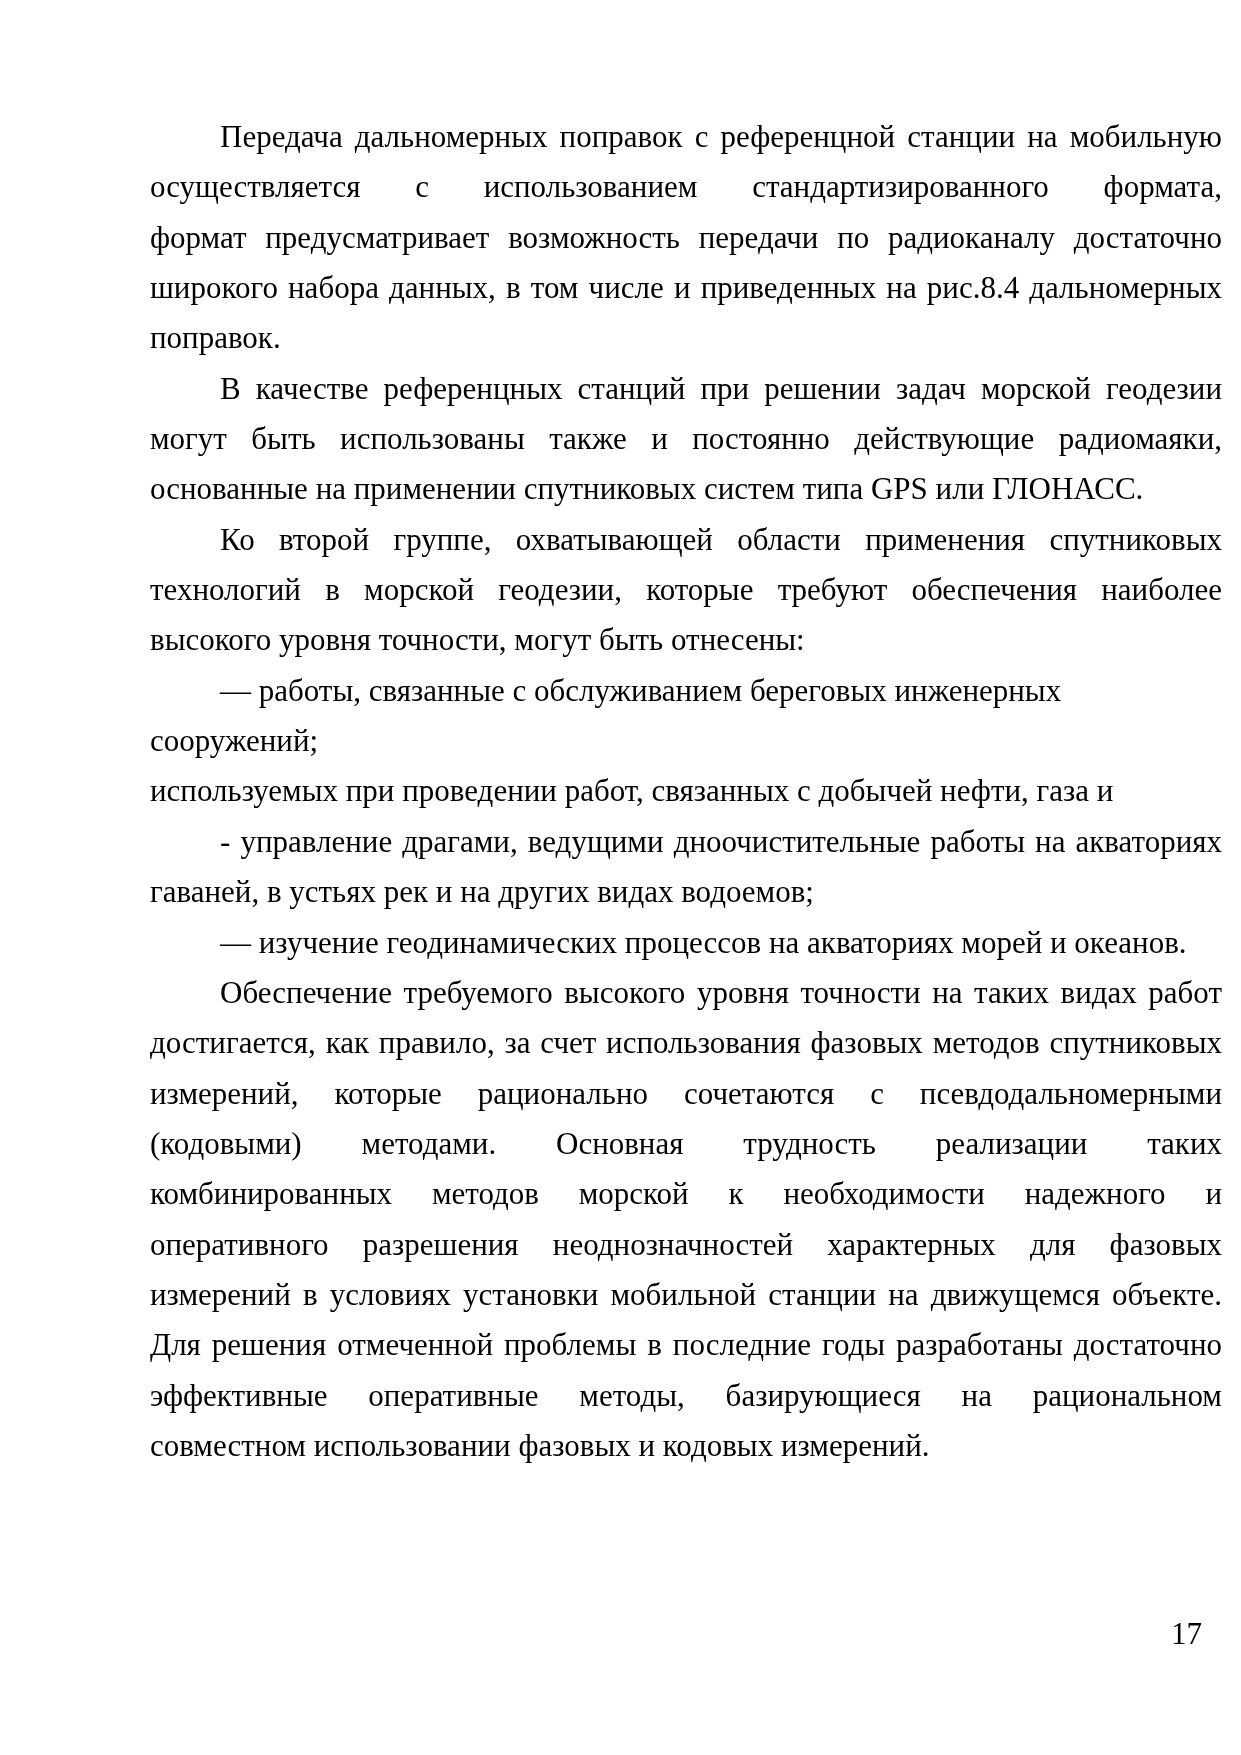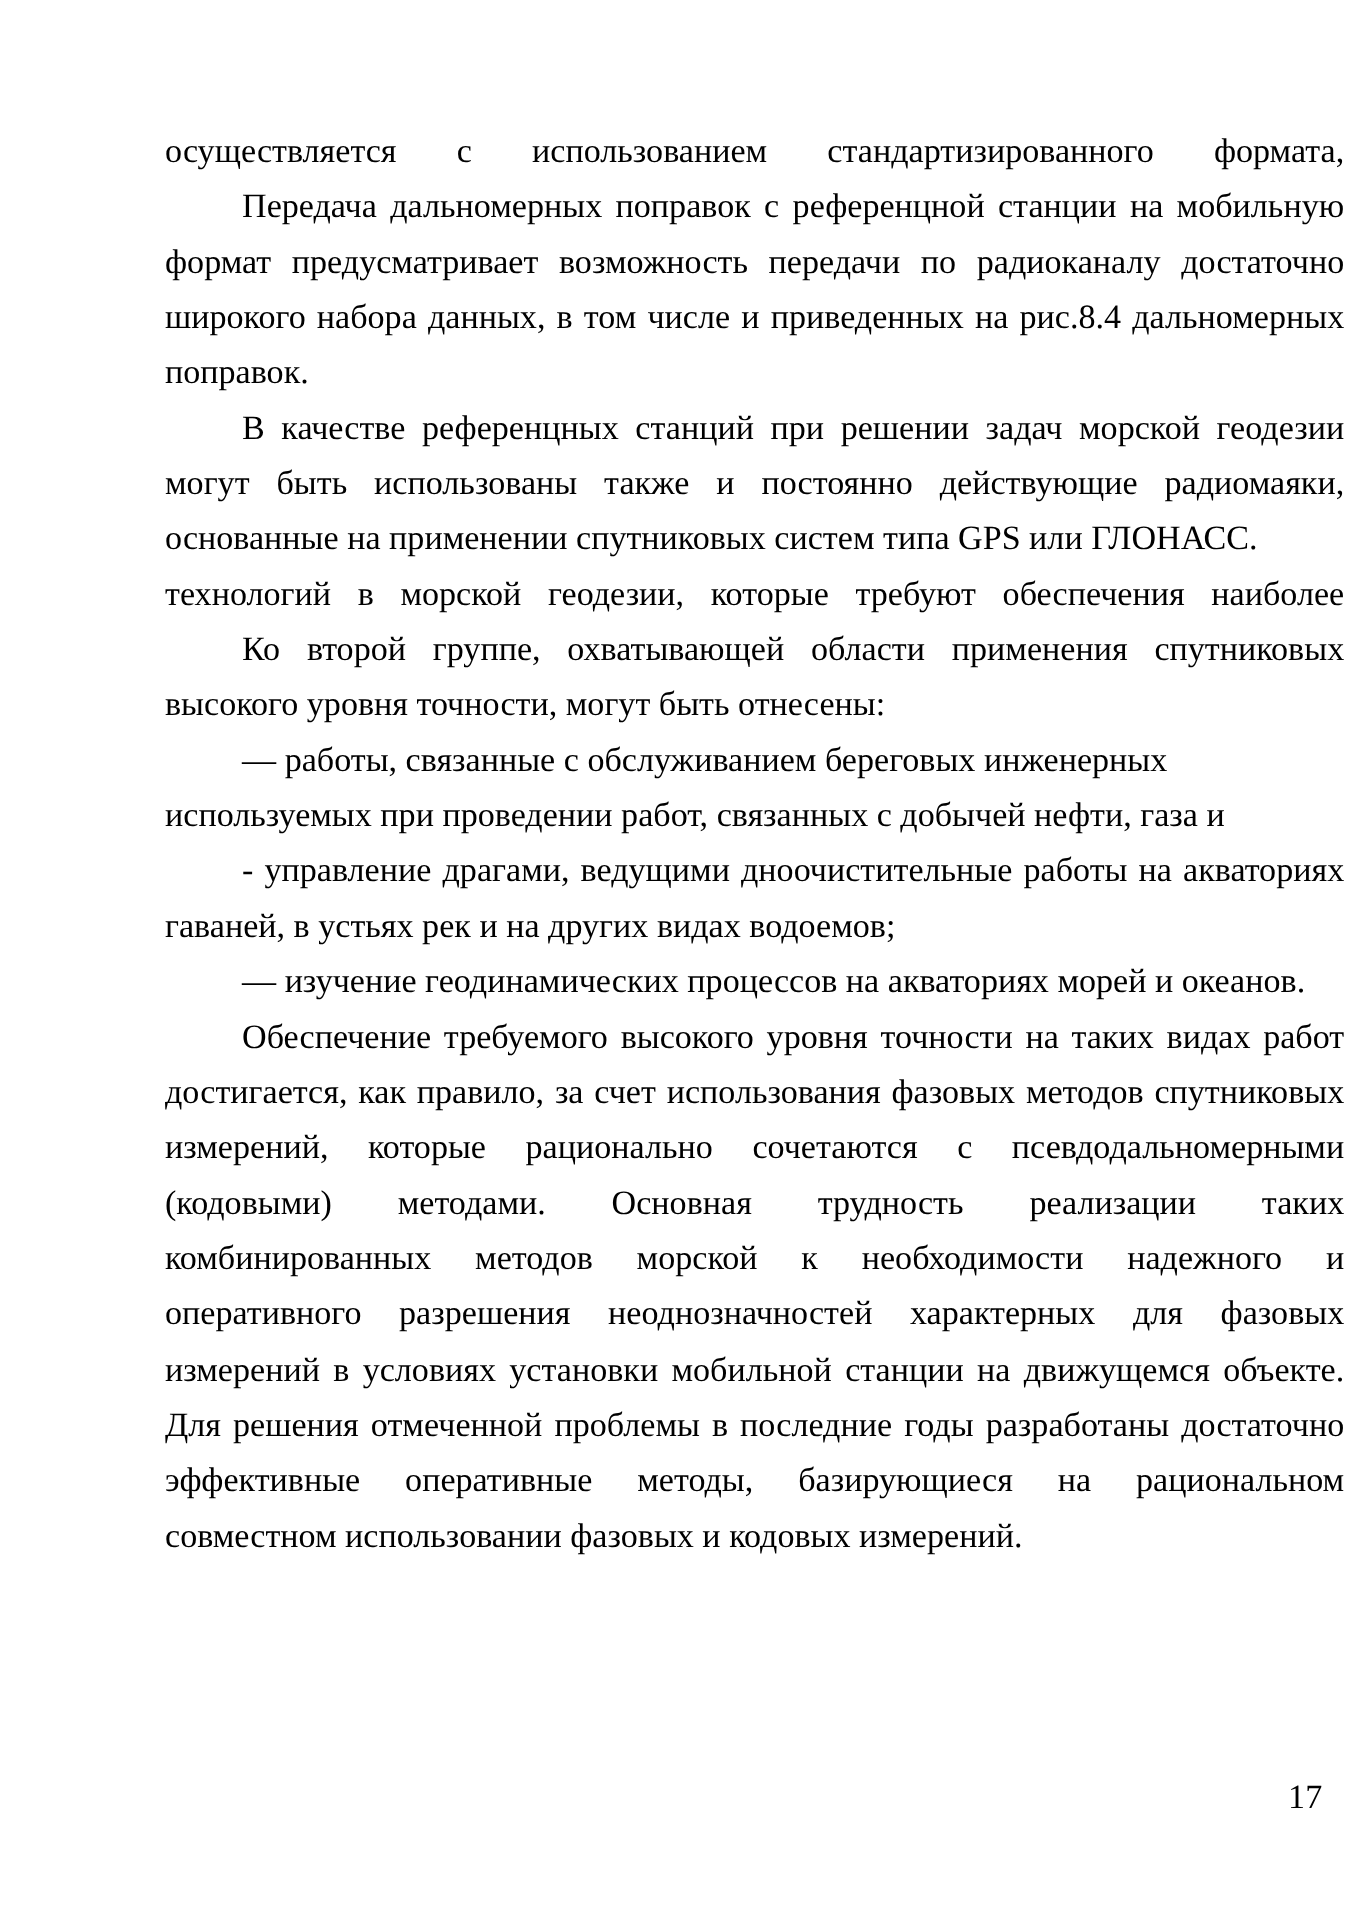--- a/index.html
+++ b/index.html
@@ -43,32 +43,33 @@
     right: 39px;
     line-height: 50.35px;
     font-size: 31px;
   }
 </style>
 </head>
 <body>
 
 <div class="page">
   <div class="content">
+      <div class="line indent stretch">Передача дальномерных поправок с референцной станции на мобильную</div>
       <div class="line stretch">осуществляется с использованием стандартизированного формата,</div>
-      <div class="line indent stretch">Передача дальномерных поправок с референцной станции на мобильную</div>
       <div class="line stretch">формат предусматривает возможность передачи по радиоканалу достаточно</div>
       <div class="line stretch">широкого набора данных, в том числе и приведенных на рис.8.4 дальномерных</div>
       <div class="line">поправок.</div>
       <div class="line indent stretch">В качестве референцных станций при решении задач морской геодезии</div>
       <div class="line stretch">могут быть использованы также и постоянно действующие радиомаяки,</div>
       <div class="line">основанные на применении спутниковых систем типа GPS или ГЛОНАСС.</div>
+      <div class="line indent stretch">Ко второй группе, охватывающей области применения спутниковых</div>
       <div class="line stretch">технологий в морской геодезии, которые требуют обеспечения наиболее</div>
-      <div class="line indent stretch">Ко второй группе, охватывающей области применения спутниковых</div>
       <div class="line">высокого уровня точности, могут быть отнесены:</div>
       <div class="line indent">— работы, связанные с обслуживанием береговых инженерных</div>
+      <div class="line">сооружений;</div>
       <div class="line">используемых при проведении работ, связанных с добычей нефти, газа и</div>
       <div class="line indent stretch">- управление драгами, ведущими дноочистительные работы на акваториях</div>
       <div class="line">гаваней, в устьях рек и на других видах водоемов;</div>
       <div class="line indent">— изучение геодинамических процессов на акваториях морей и океанов.</div>
       <div class="line indent stretch">Обеспечение требуемого высокого уровня точности на таких видах работ</div>
       <div class="line stretch">достигается, как правило, за счет использования фазовых методов спутниковых</div>
       <div class="line stretch">измерений, которые рационально сочетаются с псевдодальномерными</div>
       <div class="line stretch">(кодовыми) методами. Основная трудность реализации таких</div>
       <div class="line stretch">комбинированных методов морской к необходимости надежного и</div>
       <div class="line stretch">оперативного разрешения неоднозначностей характерных для фазовых</div>

